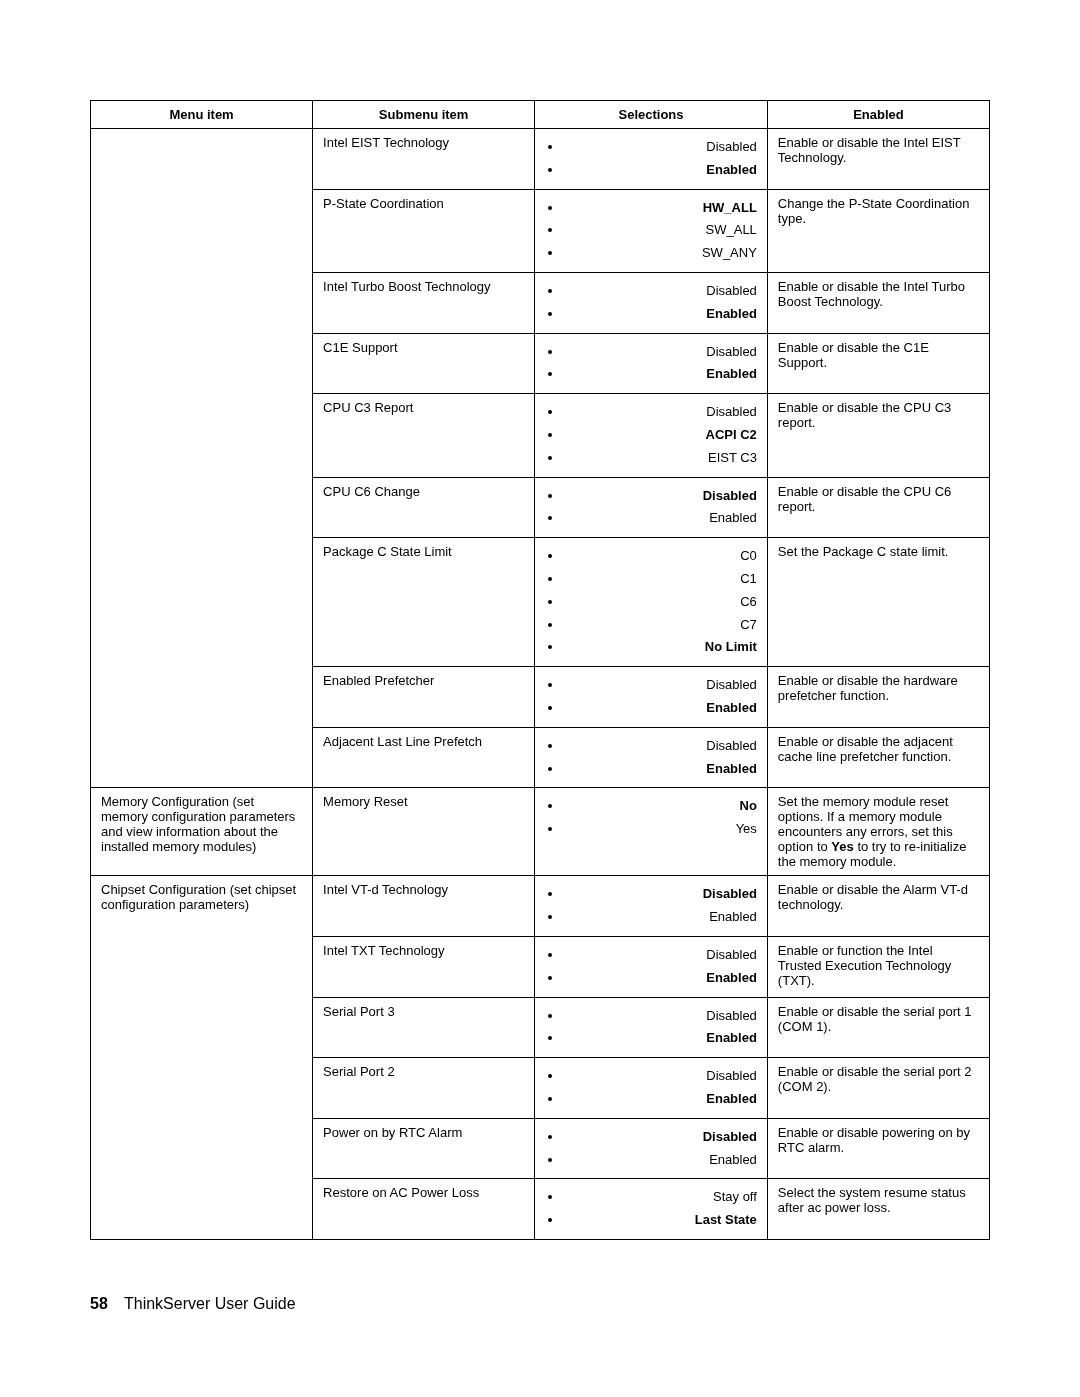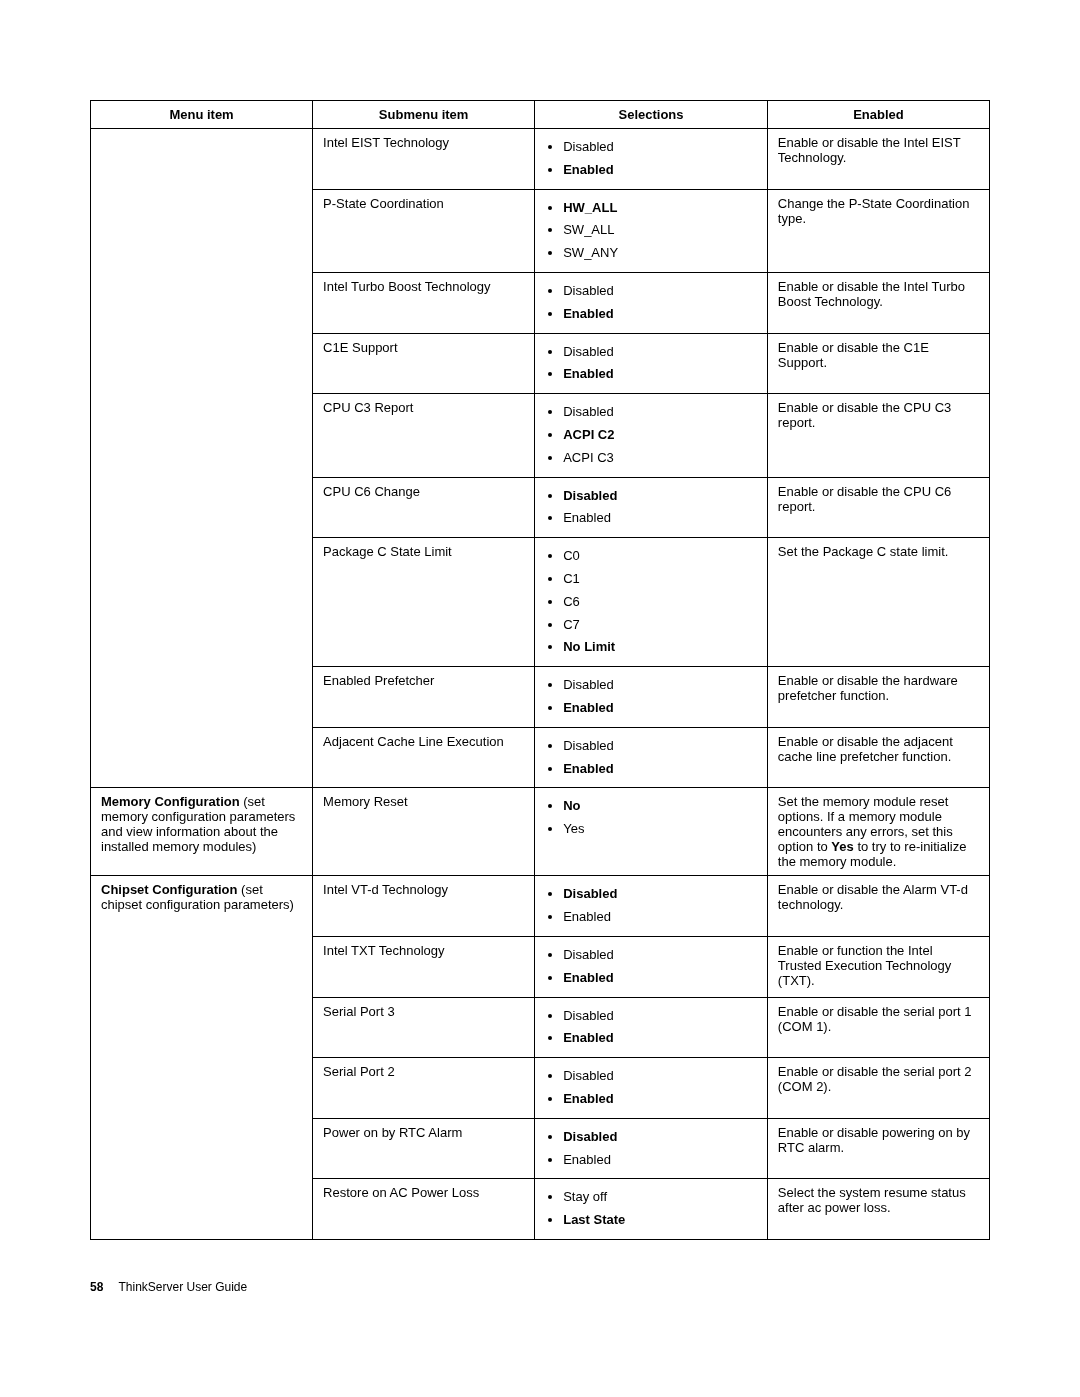--- a/index.html
+++ b/index.html
@@ -33,27 +33,28 @@
   col.c3 { width: 22%; }
   col.c4 { width: 21%; }
   ul.sel {
     list-style: disc;
     margin: 0;
     padding: 0 0 0 18px;
   }
   ul.sel li {
     margin: 2px 0;
     line-height: 1.6;
+    text-align: right;
   }
   .b { font-weight: bold; }
-  .menu-title { font-weight: bold; }
+  .menu-title { font-weight: normal; }
   .menu-desc { font-weight: normal; text-align: center; }
   .footer {
-    margin-top: 40px;
-    font-size: 12px;
+    margin-top: 55px;
+    font-size: 16px;
   }
   .footer .pnum { font-weight: bold; margin-right: 12px; }
 </style>
 </head>
 <body>
 
 <table>
   <colgroup>
     <col class="c1">
       <col class="c2">
@@ -110,21 +111,21 @@
           </ul>
         </td>
         <td><span>Enable or disable the C1E Support.</span></td>
       </tr>
       <tr>
         <td>CPU C3 Report</td>
         <td>
           <ul class="sel">
             <li>Disabled</li>
             <li><span class="b">ACPI C2</span></li>
-            <li>ACPI C3</li>
+            <li>EIST C3</li>
           </ul>
         </td>
         <td><span>Enable or disable the CPU C3 report.</span></td>
       </tr>
       <tr>
         <td>CPU C6 Change</td>
         <td>
           <ul class="sel">
             <li><span class="b">Disabled</span></li>
             <li>Enabled</li>
@@ -149,21 +150,21 @@
         <td>Enabled Prefetcher</td>
         <td>
           <ul class="sel">
             <li>Disabled</li>
             <li><span class="b">Enabled</span></li>
           </ul>
         </td>
         <td><span>Enable or disable the hardware prefetcher function.</span></td>
       </tr>
       <tr>
-        <td>Adjacent Cache Line Execution</td>
+        <td>Adjacent Last Line Prefetch</td>
         <td>
           <ul class="sel">
             <li>Disabled</li>
             <li><span class="b">Enabled</span></li>
           </ul>
         </td>
         <td><span>Enable or disable the adjacent cache line prefetcher function.</span></td>
       </tr>
       <tr>
         <td rowspan="1"><span class="menu-title">Memory Configuration</span><span class="menu-desc"> (set memory configuration parameters and view information about the installed memory modules)</span></td>

